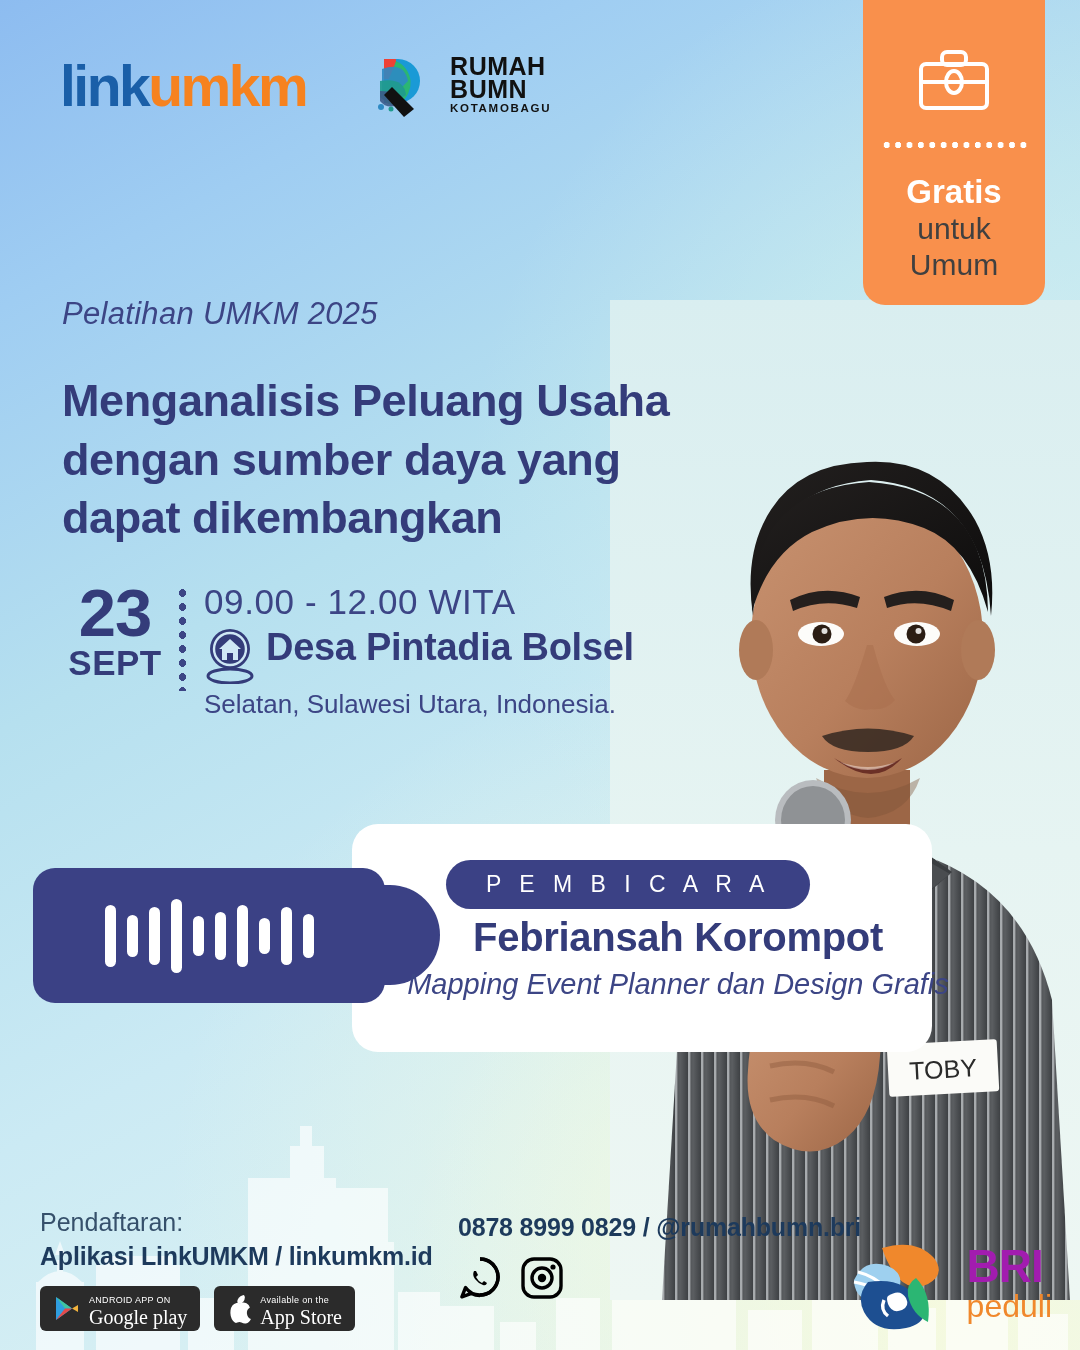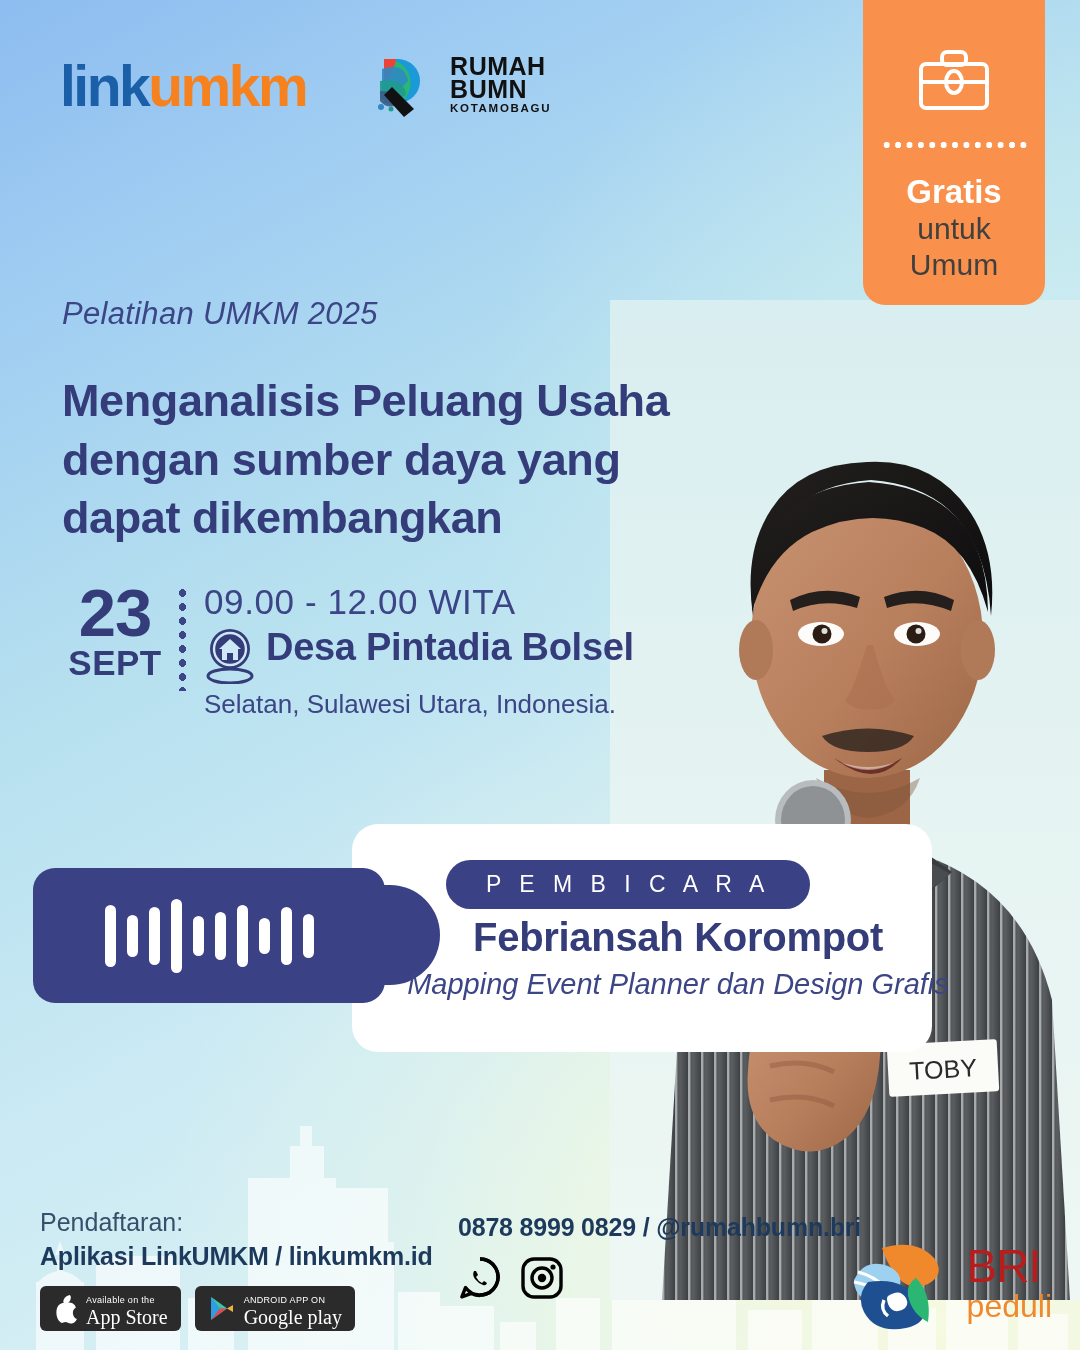--- a/index.html
+++ b/index.html
@@ -83,21 +83,21 @@
   .f-lab { font-size:25px; color:#36506b; font-weight:400; }
   .f-val { font-size:25px; color:#1d3a5c; font-weight:700; margin-top:5px; letter-spacing:-.2px; }
   .stores { display:flex; gap:14px; margin-top:15px; }
   .store { height:45px; border-radius:6px; background:#2b2b2b; display:flex; align-items:center;
     gap:8px; padding:0 13px; color:#fff; }
   .store .sub { font-size:9px; line-height:1.05; letter-spacing:.3px; }
   .store .main { font-size:20px; line-height:1.05; font-family:"Liberation Serif", serif; }
   .socials { display:flex; gap:18px; margin-top:14px; }
 
   .bri { position:absolute; right:28px; top:1238px; display:flex; align-items:center; gap:11px; }
-  .bri-txt .b1 { font-size:46px; font-weight:400; color:#b91c1c; line-height:.9; letter-spacing:-1px; display:block; }
+  .bri-txt .b1 { font-size:46px; font-weight:700; color:#a21caf; line-height:.9; letter-spacing:-1px; display:block; }
   .bri-txt .b2 { font-size:32px; font-weight:400; color:#f0882c; line-height:1; display:block; margin-top:2px; }
 </style>
 </head>
 <body>
 
 <svg class="skyline" viewBox="0 0 1080 290" preserveAspectRatio="none">
   <g fill="#ffffff" opacity="0.88">
     <path d="M55,195 l5,-14 5,14 z"></path>
     <rect x="57" y="200" width="6" height="14"></rect>
     <path d="M38,222 q22,-22 44,0 z"></path>
@@ -294,39 +294,39 @@
 </div>
 <div class="pembicara">P E M B I C A R A</div>
 <div class="spk-name">Febriansah Korompot</div>
 <div class="spk-role">Mapping Event Planner dan Design Grafis</div>
 
 <div class="foot-reg">
   <div class="f-lab">Pendaftaran:</div>
   <div class="f-val">Aplikasi LinkUMKM / linkumkm.id</div>
   <div class="stores">
     <div class="store">
-      <svg width="25" height="30" viewBox="0 0 25 30">
-        <path d="M17,1 q-4,0.4 -6,4 q-1.6,3 0.4,5 q4,0 6,-4 q1.4,-3 -0.4,-5 z" fill="#fff"></path>
-        <path d="M12.5,9.5 q3.5,-2 7,-0.3 q2.6,1.3 3.4,4.2 q-3.4,2 -3,6 q0.4,4 4,5.6 q-1.6,4 -5,4.4 q-2.4,0.3 -4.4,-0.9 q-2,-1.2 -4.2,0 q-2.2,1.2 -4.2,-1.4 q-3.4,-4.6 -2.6,-10.6 q0.8,-6 6,-7.4 q1.8,-0.5 3,0.4 z" fill="#fff"></path>
-      </svg>
-      <span>
-        <span class="sub">Available on the</span><br>
-        <span class="main">App Store</span>
-      </span>
-    </div>
-    <div class="store">
       <svg width="28" height="30" viewBox="0 0 28 30">
         <path d="M3,3 L19,14.5 L3,26 z" fill="#2f9ee0"></path>
         <path d="M3,3 L19,14.5 L12,14.5 z" fill="#3ec4a0"></path>
         <path d="M3,26 L19,14.5 L12,14.5 z" fill="#e34a4a"></path>
         <path d="M19,14.5 L25,11 L25,18 z" fill="#f2b33d"></path>
       </svg>
       <span>
         <span class="sub">ANDROID APP ON</span><br>
         <span class="main">Google play</span>
+      </span>
+    </div>
+    <div class="store">
+      <svg width="25" height="30" viewBox="0 0 25 30">
+        <path d="M17,1 q-4,0.4 -6,4 q-1.6,3 0.4,5 q4,0 6,-4 q1.4,-3 -0.4,-5 z" fill="#fff"></path>
+        <path d="M12.5,9.5 q3.5,-2 7,-0.3 q2.6,1.3 3.4,4.2 q-3.4,2 -3,6 q0.4,4 4,5.6 q-1.6,4 -5,4.4 q-2.4,0.3 -4.4,-0.9 q-2,-1.2 -4.2,0 q-2.2,1.2 -4.2,-1.4 q-3.4,-4.6 -2.6,-10.6 q0.8,-6 6,-7.4 q1.8,-0.5 3,0.4 z" fill="#fff"></path>
+      </svg>
+      <span>
+        <span class="sub">Available on the</span><br>
+        <span class="main">App Store</span>
       </span>
     </div>
   </div>
 </div>
 
 <div class="foot-adm">
   <div class="f-val">0878 8999 0829 / @rumahbumn.bri</div>
   <div class="socials">
     <svg width="44" height="44" viewBox="0 0 44 44">
       <path d="M22,3 a18,18 0 1 1 -14.5,28.6 l-3.6,9.2 9.6,-3.4 a18,18 0 0 0 8.5,2.1" fill="none" stroke="#000" stroke-width="3.4" stroke-linejoin="round"></path>

